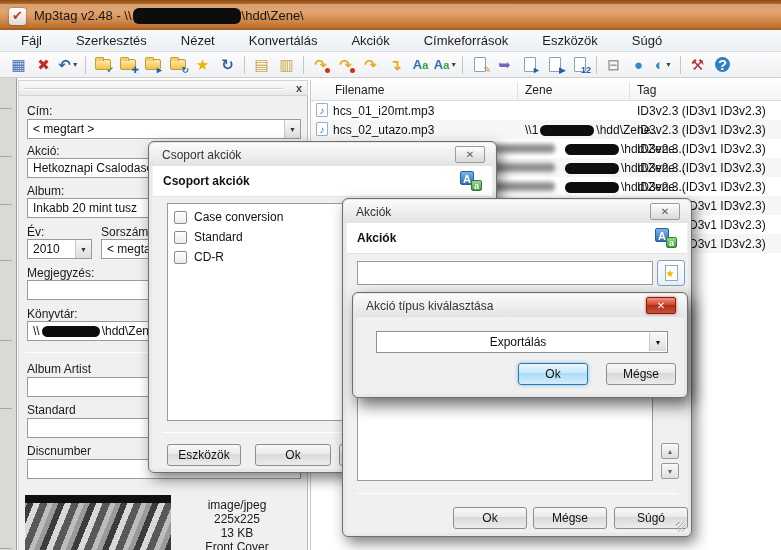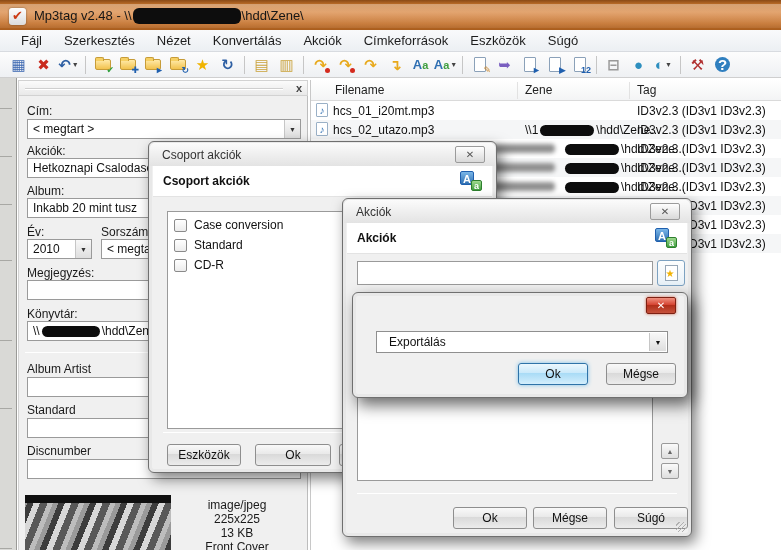--- a/index.html
+++ b/index.html
@@ -16,21 +16,21 @@
   .titlebar .tb-inner{position:absolute;left:0;top:4px;right:0;height:24px;display:flex;align-items:center;
     background:linear-gradient(180deg,rgba(255,255,255,.35),rgba(255,255,255,.08));}
   .appicon{width:17px;height:17px;margin:0 8px 0 9px;background:linear-gradient(#fdfdfd,#dcdcdc);border-radius:3px;
     color:#cc3a12;font-weight:bold;font-size:13px;line-height:16px;text-align:center;box-shadow:0 0 2px rgba(0,0,0,.5);}
   .apptitle{font-size:13px;color:#161616;white-space:nowrap;}
   .redact{display:inline-block;background:#0d0d0d;border-radius:6px;height:12px;vertical-align:middle;}
   .redact.t{width:108px;height:16px;margin:0 1px;}
 
   
   .menubar{position:absolute;left:0;top:30px;width:781px;height:22px;background:linear-gradient(#f9fafb,#eceff3);
-    border-bottom:1px solid #d8dbe0;display:flex;align-items:center;padding-left:12px;gap:4px;}
+    border-bottom:1px solid #d8dbe0;display:flex;align-items:center;padding-left:12px;gap:16px;}
   .menu-item{padding:2px 9px;font-size:13px;color:#1d1d1d;cursor:default;}
   .toolbar{position:absolute;left:0;top:52px;width:781px;height:26px;background:linear-gradient(#fdfdfd,#eef0f3);
     border-bottom:1px solid #cfcfcf;display:flex;align-items:center;padding-left:6px;}
   .tbi{width:25px;height:22px;display:inline-flex;align-items:center;justify-content:center;position:relative;border-radius:3px;}
   .tbi .g{font-style:normal;font-weight:bold;font-size:15px;line-height:1;}
   .tbsep{width:1px;height:18px;background:#c6c6c6;margin:0 4px;}
   .folder{position:relative;width:16px;height:11px;background:linear-gradient(#ffeaa8,#f2c24e);border:1px solid #c79c38;border-radius:2px;display:inline-block;}
   .folder::before{content:"";position:absolute;top:-3px;left:-1px;width:7px;height:3px;background:#f6d064;border:1px solid #c79c38;border-bottom:none;border-radius:2px 2px 0 0;}
   .doc{width:12px;height:15px;background:#fff;border:1px solid #8ba1b9;border-radius:1px;display:inline-block;}
   .ov{position:absolute;right:1px;bottom:1px;font-size:9px;line-height:1;font-style:normal;text-decoration:none;font-weight:bold;}
@@ -101,21 +101,21 @@
     box-shadow:0 0 4px #7cc0e8;}
   .dlg-sep{position:absolute;height:1px;background:#dcdcdc;border-bottom:1px solid #fff;}
   .newbtn{position:absolute;width:28px;height:26px;border:1px solid #7da2c1;border-radius:3px;
     background:linear-gradient(#fdfefe,#e8f1f8);display:flex;align-items:center;justify-content:center;}
   .newbtn .pg{position:relative;width:13px;height:16px;background:#fff;border:1px solid #97a7b7;}
   .newbtn .st{position:absolute;right:2px;bottom:1px;color:#f2b200;font-size:10px;line-height:1;}
   .sbtn{position:absolute;width:18px;height:16px;border:1px solid #9a9a9a;border-radius:2px;
     background:linear-gradient(#fafafa,#dedede);color:#666;font-size:7px;display:flex;align-items:center;justify-content:center;}
   .grip3{position:absolute;right:5px;bottom:4px;width:10px;height:10px;
     background:repeating-linear-gradient(135deg,transparent 0 2px,#b0b0b0 2px 3px);}
-  .combo-big{position:absolute;background:#fff;border:1px solid #8f8f8f;font-size:12px;padding:3px 20px 0 12px;height:22px;}
+  .combo-big{position:absolute;background:#fff;border:1px solid #8f8f8f;font-size:12px;padding:3px 20px 0 12px;height:22px;text-align:center;}
 </style>
 </head>
 <body>
 
 <div class="screen">
 
   <div class="bgstrip">
     <i style="top:30px"></i>
       <i style="top:78px"></i>
       <i style="top:126px"></i>
@@ -247,21 +247,21 @@
     </div>
 
   <div class="panel-head">
     <span class="grip"></span>
     <span class="panel-close">x</span>
   </div>
   <div class="panel">
     <div class="fld-label" style="top:8px">Cím:</div>
     <div class="fld" style="top:23px"><span>&lt; megtart &gt;</span><span class="arr">▼</span></div>
 
-    <div class="fld-label" style="top:48px">Akciók:</div>
+    <div class="fld-label" style="top:48px">Akció:</div>
     <div class="fld" style="top:62px"><span>Hetkoznapi Csalodasok</span><span class="arr">▼</span></div>
 
     <div class="fld-label" style="top:88px">Album:</div>
     <div class="fld" style="top:102px"><span>Inkabb 20 mint tusz</span><span class="arr">▼</span></div>
 
     <div class="fld-label" style="top:129px">Év:</div>
     <div class="fld" style="top:143px;width:65px"><span>2010</span><span class="arr">▼</span></div>
     <div class="fld-label" style="top:129px;left:82px">Sorszám:</div>
     <div class="fld" style="top:143px;left:82px;width:110px"><span>&lt; megta</span><span class="arr">▼</span></div>
 
@@ -355,21 +355,21 @@
         <span>Csoport akciók</span>
       </div>
     <div class="closebtn">✕</div>
     <div class="dlg-hd">
       <span>Csoport akciók</span>
       <span class="aa">
           <b>A</b>
           <i>a</i>
         </span>
     </div>
-    <div class="listbox" id="grouplist" style="left:18px;top:69px;width:302px;height:218px;">
+    <div class="listbox" id="grouplist" style="left:18px;top:61px;width:302px;height:218px;">
         <div class="cbrow">
           <span class="cb"></span>
           <span>Case conversion</span>
         </div>
         <div class="cbrow">
           <span class="cb"></span>
           <span>Standard</span>
         </div>
         <div class="cbrow">
           <span class="cb"></span>
@@ -404,20 +404,23 @@
     <div class="sbtn" style="left:318px;top:244px;">▲</div>
     <div class="sbtn" style="left:318px;top:264px;">▼</div>
     <div class="dlg-sep" style="left:14px;right:14px;top:294px;"></div>
     <div class="btn" style="left:110px;top:308px;width:74px;">Ok</div>
     <div class="btn" style="left:190px;top:308px;width:74px;">Mégse</div>
     <div class="btn" style="left:271px;top:308px;width:74px;">Súgó</div>
     <div class="grip3"></div>
   </div>
 
   <div class="dlg" style="left:352px;top:292px;width:336px;height:106px;box-shadow:inset 0 0 0 3px #e8e8e8, 5px 7px 16px rgba(0,0,0,.6);">
+    <div class="dlg-title">
+        <span>Akció típus kiválasztása</span>
+      </div>
     <div class="closebtn red">✕</div>
     <div class="combo-big" style="left:23px;top:38px;width:292px;">
       <span>Exportálás</span>
       <span class="arr" style="position:absolute;right:1px;top:1px;bottom:1px;width:17px;display:flex;align-items:center;justify-content:center;font-size:7px;background:linear-gradient(#f8f8f8,#dedede);border-left:1px solid #c6c6c6;">▼</span>
     </div>
     <div class="btn default" style="left:165px;top:70px;width:70px;">Ok</div>
     <div class="btn" style="left:253px;top:70px;width:70px;">Mégse</div>
   </div>
 
 </div>

